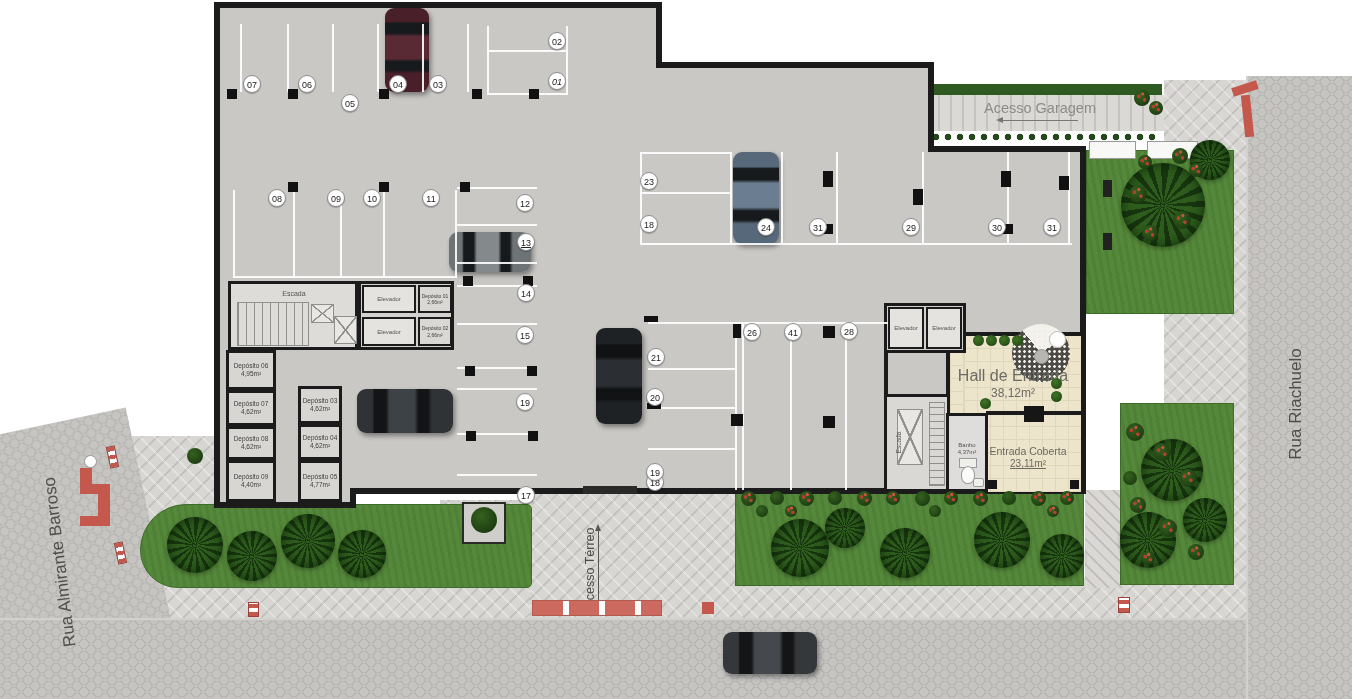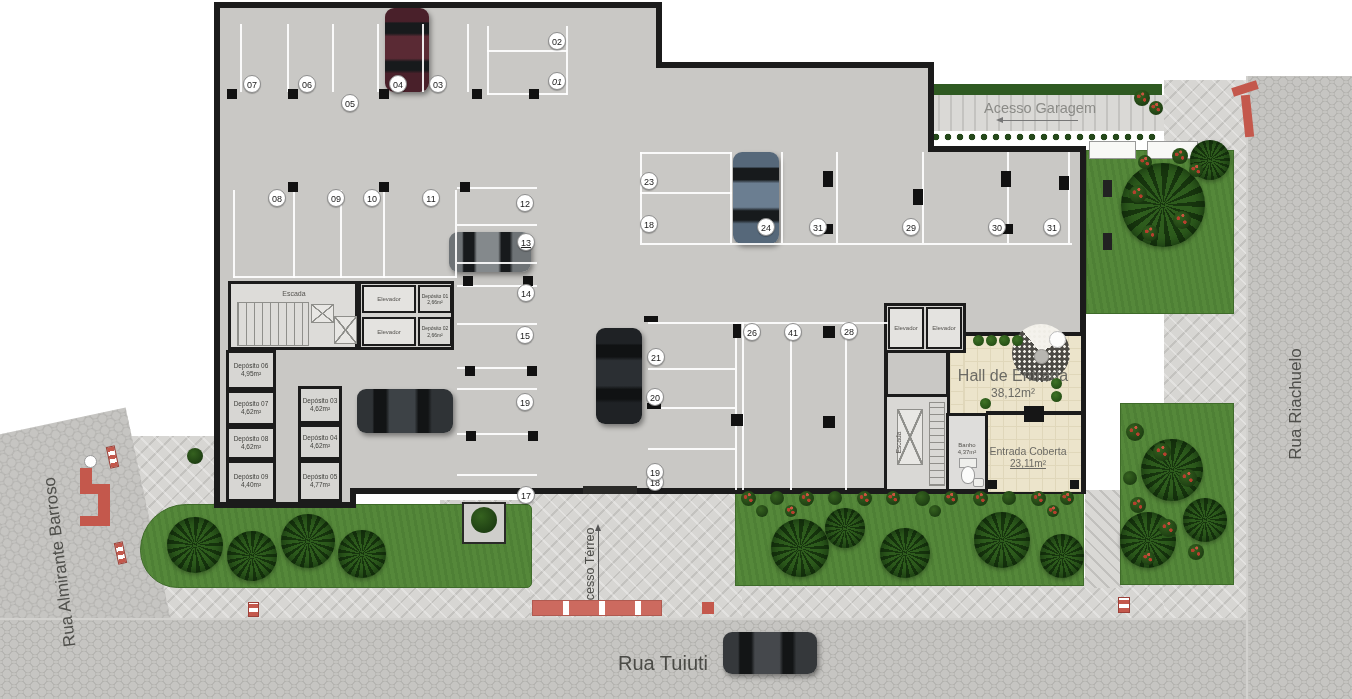--- a/index.html
+++ b/index.html
@@ -151,21 +151,20 @@
   <div class="lbl ctr" style="left:960px;top:100px;width:160px;font-size:14.5px;color:#8b8b87;">Acesso Garagem</div>
   <div class="abs" style="left:1002px;top:120px;width:76px;height:1px;background:#777;"></div>
   <div class="abs" style="left:996px;top:117px;width:0;height:0;border-top:3.5px solid rgba(0,0,0,0);border-bottom:3.5px solid rgba(0,0,0,0);border-right:7px solid #777;"></div>
 
   <div class="lbl ctr" style="left:548px;top:561px;width:84px;font-size:12.5px;color:#4c4c48;transform:rotate(-90deg);">Acesso Térreo</div>
   <div class="abs" style="left:598px;top:530px;width:1px;height:82px;background:#555;"></div>
   <div class="abs" style="left:595px;top:524px;width:0;height:0;border-left:3.5px solid rgba(0,0,0,0);border-right:3.5px solid rgba(0,0,0,0);border-bottom:7px solid #555;"></div>
 
   <div class="lbl ctr" style="left:-55px;top:552px;width:230px;font-size:17px;color:#4f4f4b;transform:rotate(-97deg);">Rua Almirante Barroso</div>
   <div class="lbl ctr" style="left:1186px;top:394px;width:220px;font-size:17px;color:#4f4f4b;transform:rotate(-90deg);">Rua Riachuelo</div>
-  <div class="lbl ctr" style="left:563px;top:652px;width:200px;font-size:20px;color:#4a4a46;">Rua Tuiuti</div>
 
   <div class="abs" style="left:1089px;top:141px;width:45px;height:16px;background:#f8f8f6;border:1px solid #999;"></div>
   <div class="abs" style="left:1147px;top:141px;width:49px;height:16px;background:#f8f8f6;border:1px solid #999;"></div>
   <div class="abs" style="left:1103px;top:180px;width:9px;height:17px;background:#222;"></div>
   <div class="abs" style="left:1103px;top:233px;width:9px;height:17px;background:#222;"></div>
   <div class="abs" style="left:462px;top:502px;width:44px;height:42px;background:#cfcecb;border:2px solid #2a2a28;box-sizing:border-box;"></div>
 
   <div class="abs" style="left:84px;top:455px;width:11px;height:11px;border-radius:50%;background:#fff;border:1px solid #999;"></div>
   <div class="abs red" style="left:80px;top:468px;width:12px;height:18px;"></div>
   <div class="abs red" style="left:80px;top:484px;width:30px;height:10px;"></div>

